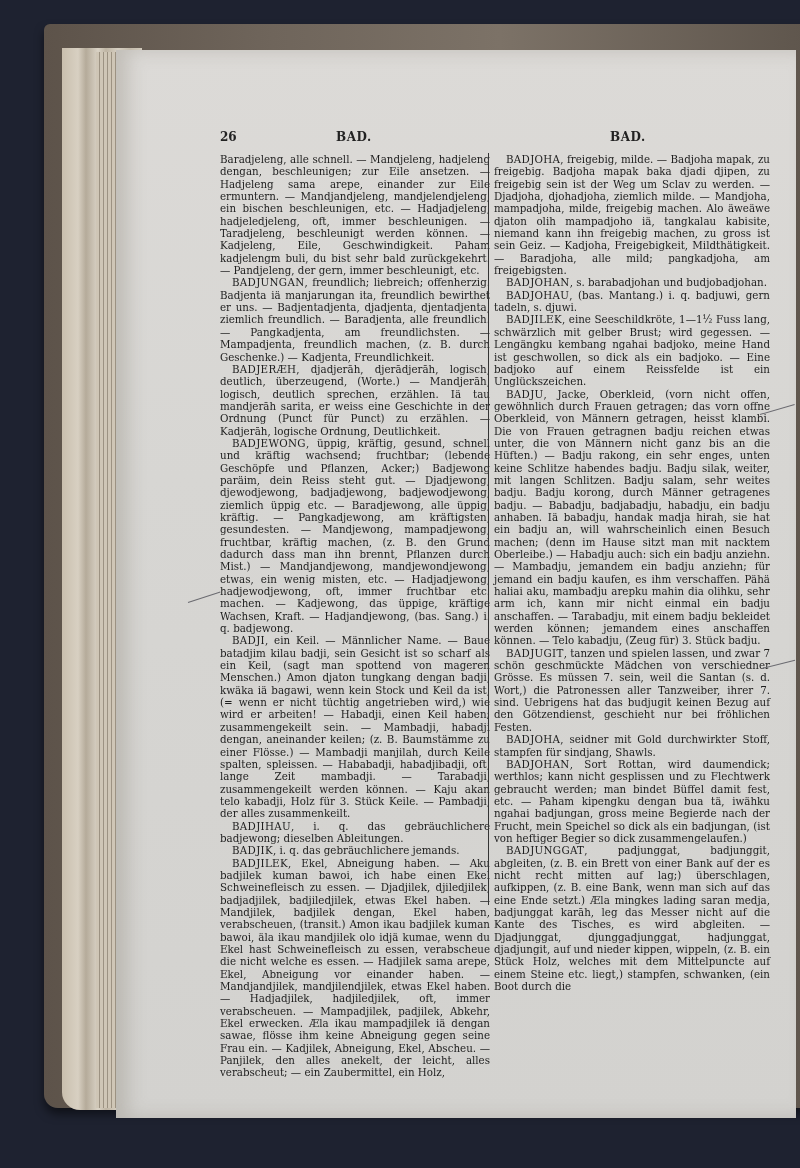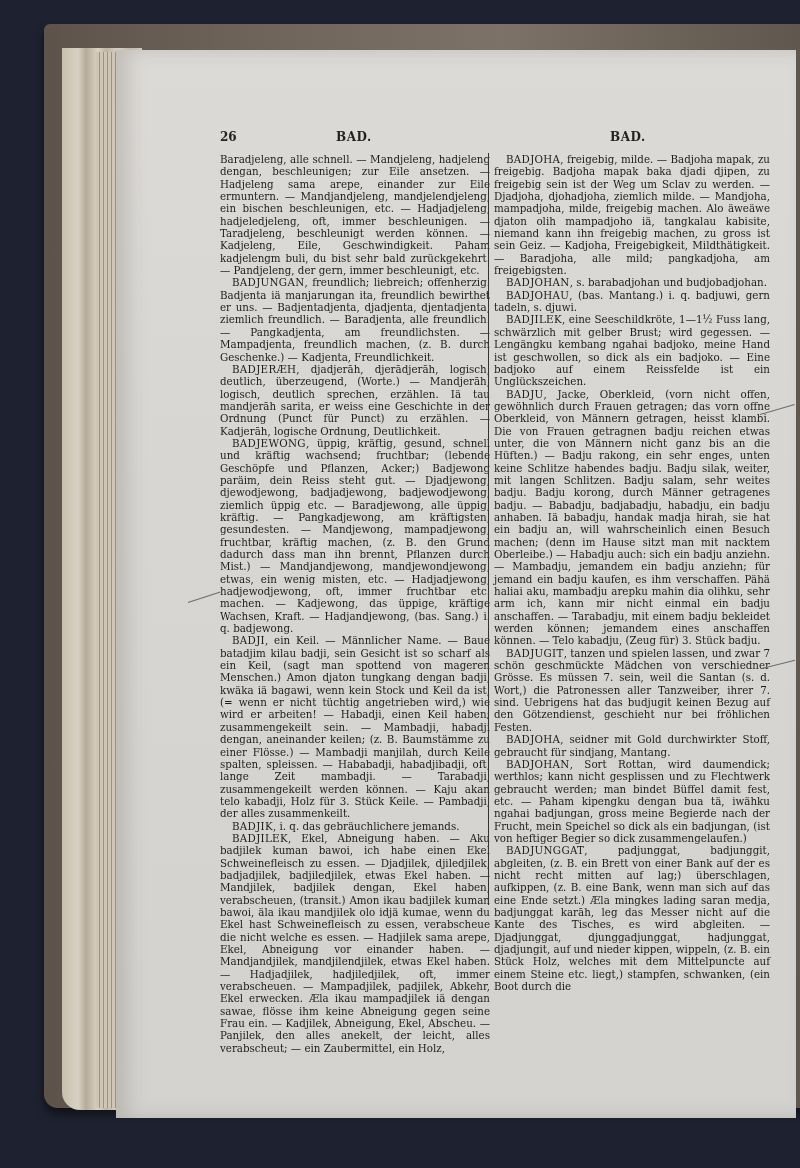--- a/index.html
+++ b/index.html
@@ -63,32 +63,33 @@
     <span class="running-head-left">BAD.</span>
     <span class="running-head-right">BAD.</span>
   </div>
 
   <div class="column col-left" id="col-left">
       <p class="entry cont"><span>Baradjeleng, alle schnell. — Mandjeleng, hadjeleng dengan, beschleunigen; zur Eile ansetzen. — Hadjeleng sama arepe, einander zur Eile ermuntern. — Mandjandjeleng, mandjelendjeleng, ein bischen beschleunigen, etc. — Hadjadjeleng, hadjeledjeleng, oft, immer beschleunigen. — Taradjeleng, beschleunigt werden können. — Kadjeleng, Eile, Geschwindigkeit. Paham kadjelengm buli, du bist sehr bald zurückgekehrt. — Pandjeleng, der gern, immer beschleunigt, etc.</span></p>
       <p class="entry"><span class="hw">BADJUNGAN</span><span>, freundlich; liebreich; offenherzig. Badjenta iä manjarungan ita, freundlich bewirthet er uns. — Badjentadjenta, djadjenta, djentadjenta, ziemlich freundlich. — Baradjenta, alle freundlich. — Pangkadjenta, am freundlichsten. — Mampadjenta, freundlich machen, (z. B. durch Geschenke.) — Kadjenta, Freundlichkeit.</span></p>
       <p class="entry"><span class="hw">BADJERÆH</span><span>, djadjerāh, djerādjerāh, logisch, deutlich, überzeugend, (Worte.) — Mandjerāh, logisch, deutlich sprechen, erzählen. Iä tau mandjerāh sarita, er weiss eine Geschichte in der Ordnung (Punct für Punct) zu erzählen. — Kadjerāh, logische Ordnung, Deutlichkeit.</span></p>
       <p class="entry"><span class="hw">BADJEWONG</span><span>, üppig, kräftig, gesund, schnell und kräftig wachsend; fruchtbar; (lebende Geschöpfe und Pflanzen, Acker;) Badjewong paräim, dein Reiss steht gut. — Djadjewong, djewodjewong, badjadjewong, badjewodjewong, ziemlich üppig etc. — Baradjewong, alle üppig, kräftig. — Pangkadjewong, am kräftigsten, gesundesten. — Mandjewong, mampadjewong, fruchtbar, kräftig machen, (z. B. den Grund dadurch dass man ihn brennt, Pflanzen durch Mist.) — Mandjandjewong, mandjewondjewong, etwas, ein wenig misten, etc. — Hadjadjewong, hadjewodjewong, oft, immer fruchtbar etc. machen. — Kadjewong, das üppige, kräftige Wachsen, Kraft. — Hadjandjewong, (bas. Sang.) i. q. badjewong.</span></p>
       <p class="entry"><span class="hw">BADJI</span><span>, ein Keil. — Männlicher Name. — Baue batadjim kilau badji, sein Gesicht ist so scharf als ein Keil, (sagt man spottend von mageren Menschen.) Amon djaton tungkang dengan badji, kwäka iä bagawi, wenn kein Stock und Keil da ist, (= wenn er nicht tüchtig angetrieben wird,) wie wird er arbeiten! — Habadji, einen Keil haben; zusammengekeilt sein. — Mambadji, habadji dengan, aneinander keilen; (z. B. Baumstämme zu einer Flösse.) — Mambadji manjilah, durch Keile spalten, spleissen. — Hababadji, habadjibadji, oft, lange Zeit mambadji. — Tarabadji, zusammengekeilt werden können. — Kaju akan telo kabadji, Holz für 3. Stück Keile. — Pambadji, der alles zusammenkeilt.</span></p>
+      <p class="entry"><span class="hw">BADJIHAU</span><span>, i. q. das gebräuchlichere badjewong; dieselben Ableitungen.</span></p>
       <p class="entry"><span class="hw">BADJIK</span><span>, i. q. das gebräuchlichere jemands.</span></p>
       <p class="entry"><span class="hw">BADJILEK</span><span>, Ekel, Abneigung haben. — Aku badjilek kuman bawoi, ich habe einen Ekel Schweinefleisch zu essen. — Djadjilek, djiledjilek, badjadjilek, badjiledjilek, etwas Ekel haben. — Mandjilek, badjilek dengan, Ekel haben, verabscheuen, (transit.) Amon ikau badjilek kuman bawoi, äla ikau mandjilek olo idjä kumae, wenn du Ekel hast Schweinefleisch zu essen, verabscheue die nicht welche es essen. — Hadjilek sama arepe, Ekel, Abneigung vor einander haben. — Mandjandjilek, mandjilendjilek, etwas Ekel haben. — Hadjadjilek, hadjiledjilek, oft, immer verabscheuen. — Mampadjilek, padjilek, Abkehr, Ekel erwecken. Æla ikau mampadjilek iä dengan sawae, flösse ihm keine Abneigung gegen seine Frau ein. — Kadjilek, Abneigung, Ekel, Abscheu. — Panjilek, den alles anekelt, der leicht, alles verabscheut; — ein Zaubermittel, ein Holz,</span></p>
     </div>
   <div class="col-rule"></div>
   <div class="column col-right" id="col-right">
       <p class="entry"><span class="hw">BADJOHA</span><span>, freigebig, milde. — Badjoha mapak, zu freigebig. Badjoha mapak baka djadi djipen, zu freigebig sein ist der Weg um Sclav zu werden. — Djadjoha, djohadjoha, ziemlich milde. — Mandjoha, mampadjoha, milde, freigebig machen. Alo äweäwe djaton olih mampadjoho iä, tangkalau kabisite, niemand kann ihn freigebig machen, zu gross ist sein Geiz. — Kadjoha, Freigebigkeit, Mildthätigkeit. — Baradjoha, alle mild; pangkadjoha, am freigebigsten.</span></p>
       <p class="entry"><span class="hw">BADJOHAN</span><span>, s. barabadjohan und budjobadjohan.</span></p>
       <p class="entry"><span class="hw">BADJOHAU</span><span>, (bas. Mantang.) i. q. badjuwi, gern tadeln, s. djuwi.</span></p>
       <p class="entry"><span class="hw">BADJILEK</span><span>, eine Seeschildkröte, 1—1½ Fuss lang, schwärzlich mit gelber Brust; wird gegessen. — Lengängku kembang ngahai badjoko, meine Hand ist geschwollen, so dick als ein badjoko. — Eine badjoko auf einem Reissfelde ist ein Unglückszeichen.</span></p>
       <p class="entry"><span class="hw">BADJU</span><span>, Jacke, Oberkleid, (vorn nicht offen, gewöhnlich durch Frauen getragen; das vorn offne Oberkleid, von Männern getragen, heisst klambi. Die von Frauen getragnen badju reichen etwas unter, die von Männern nicht ganz bis an die Hüften.) — Badju rakong, ein sehr enges, unten keine Schlitze habendes badju. Badju silak, weiter, mit langen Schlitzen. Badju salam, sehr weites badju. Badju korong, durch Männer getragenes badju. — Babadju, badjabadju, habadju, ein badju anhaben. Iä babadju, handak madja hirah, sie hat ein badju an, will wahrscheinlich einen Besuch machen; (denn im Hause sitzt man mit nacktem Oberleibe.) — Habadju auch: sich ein badju anziehn. — Mambadju, jemandem ein badju anziehn; für jemand ein badju kaufen, es ihm verschaffen. Pähä haliai aku, mambadju arepku mahin dia olihku, sehr arm ich, kann mir nicht einmal ein badju anschaffen. — Tarabadju, mit einem badju bekleidet werden können; jemandem eines anschaffen können. — Telo kabadju, (Zeug für) 3. Stück badju.</span></p>
       <p class="entry"><span class="hw">BADJUGIT</span><span>, tanzen und spielen lassen, und zwar 7 schön geschmückte Mädchen von verschiedner Grösse. Es müssen 7. sein, weil die Santan (s. d. Wort,) die Patronessen aller Tanzweiber, ihrer 7. sind. Uebrigens hat das budjugit keinen Bezug auf den Götzendienst, geschieht nur bei fröhlichen Festen.</span></p>
-      <p class="entry"><span class="hw">BADJOHA</span><span>, seidner mit Gold durchwirkter Stoff, gebraucht für sindjang, Mantang.</span></p>
+      <p class="entry"><span class="hw">BADJOHA</span><span>, seidner mit Gold durchwirkter Stoff, stampfen für sindjang, Shawls.</span></p>
       <p class="entry"><span class="hw">BADJOHAN</span><span>, Sort Rottan, wird daumendick; werthlos; kann nicht gesplissen und zu Flechtwerk gebraucht werden; man bindet Büffel damit fest, etc. — Paham kipengku dengan bua tä, iwähku ngahai badjungan, gross meine Begierde nach der Frucht, mein Speichel so dick als ein badjungan, (ist von heftiger Begier so dick zusammengelaufen.)</span></p>
       <p class="entry"><span class="hw">BADJUNGGAT</span><span>, padjunggat, badjunggit, abgleiten, (z. B. ein Brett von einer Bank auf der es nicht recht mitten auf lag;) überschlagen, aufkippen, (z. B. eine Bank, wenn man sich auf das eine Ende setzt.) Æla mingkes lading saran medja, badjunggat karāh, leg das Messer nicht auf die Kante des Tisches, es wird abgleiten. — Djadjunggat, djunggadjunggat, hadjunggat, djadjungit, auf und nieder kippen, wippeln, (z. B. ein Stück Holz, welches mit dem Mittelpuncte auf einem Steine etc. liegt,) stampfen, schwanken, (ein Boot durch die</span></p>
     </div>
 </div>
 
 <div class="pencil-mark" style="left:188px;top:602px;width:34px;transform:rotate(-18deg);"></div>
 <div class="pencil-mark" style="left:760px;top:414px;width:36px;transform:rotate(-16deg);"></div>
 <div class="pencil-mark" style="left:762px;top:668px;width:34px;transform:rotate(-14deg);"></div>
 
 </body></html>

